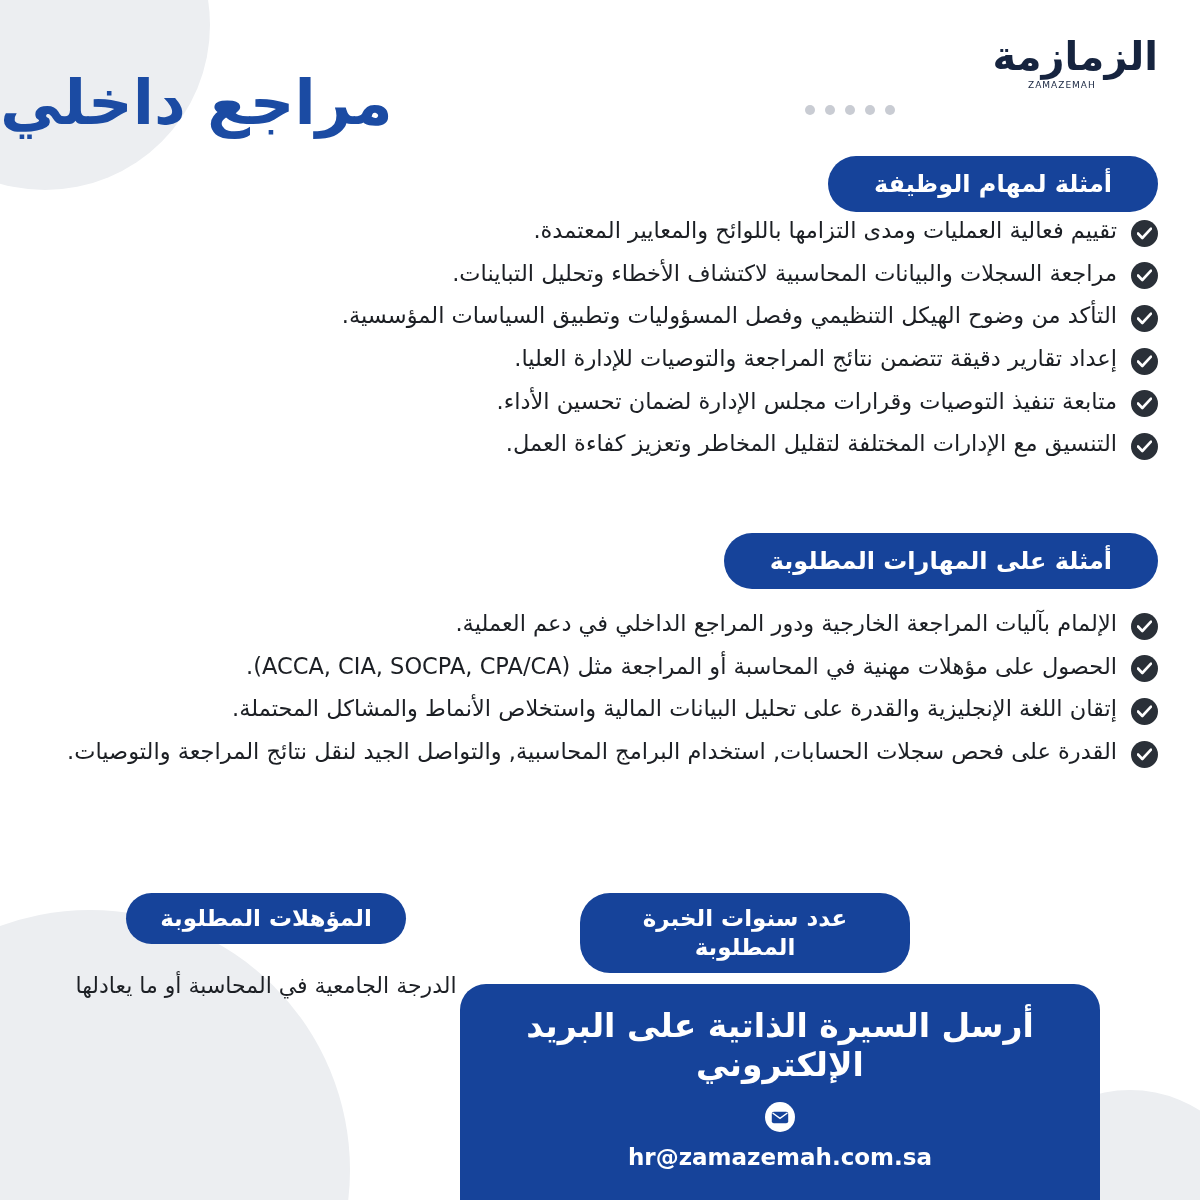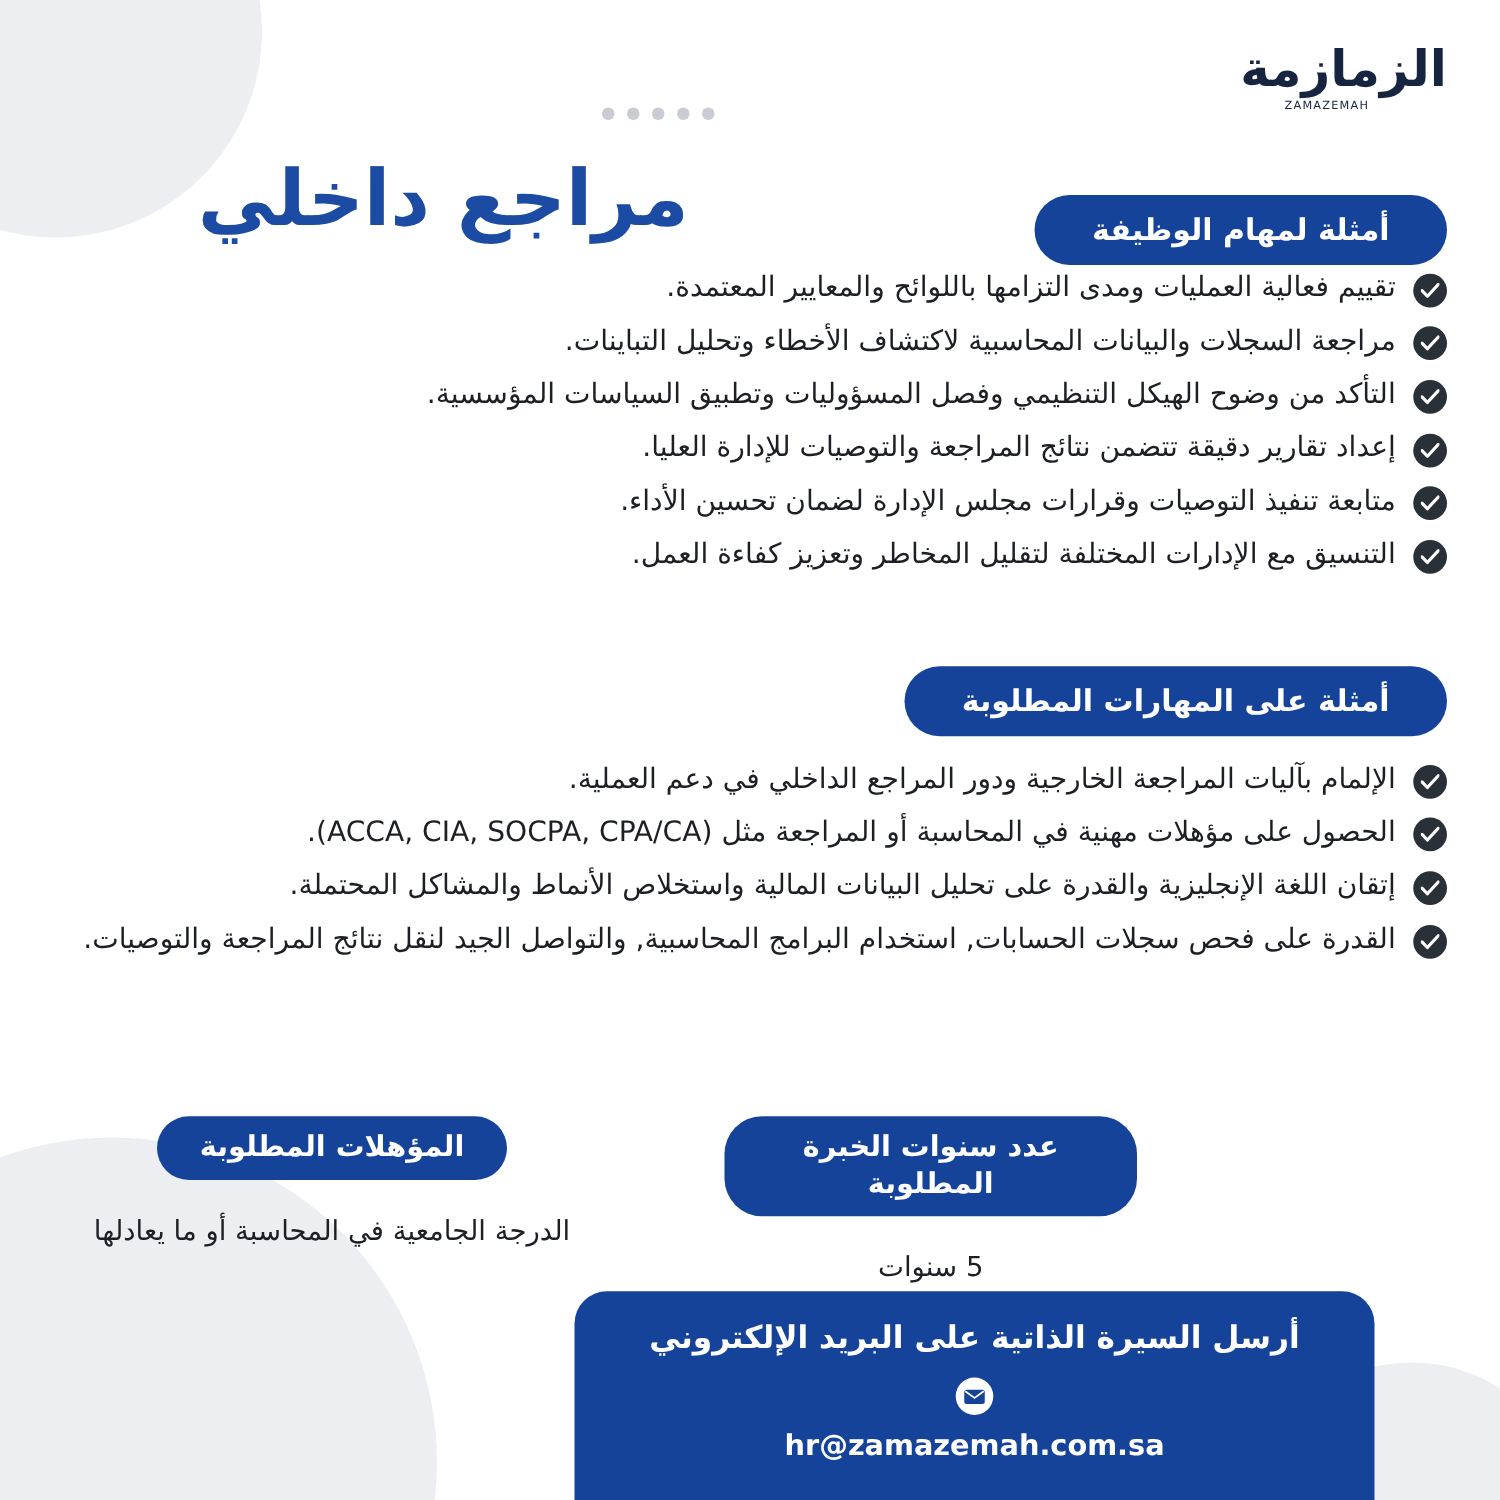--- a/index.html
+++ b/index.html
@@ -81,21 +81,21 @@
     margin-top: 4px;
   }
 
   
   .title-row {
     position: absolute;
     top: 72px;
     right: 110px;
     left: 0;
     display: flex;
-    flex-direction: column;
+    flex-direction: row;
     align-items: center;
     justify-content: flex-end;
     gap: 32px;
   }
   .job-title {
     font-size: 62px;
     font-weight: bold;
     color: #1b4ba3;
     line-height: 1;
     white-space: nowrap;
@@ -137,21 +137,21 @@
 
   
   .list {
     position: absolute;
     right: 42px;
     left: 52px;
   }
   .li {
     display: flex;
     flex-direction: row;
-    align-items: center;
+    align-items: flex-end;
     justify-content: flex-start;
     margin-bottom: 10px;
   }
   .check {
     flex: 0 0 auto;
     width: 27px;
     height: 27px;
     border-radius: 50%;
     background: #2a3038;
     margin-left: 14px;
@@ -189,21 +189,21 @@
     width: 640px;
     background: #16439a;
     border-top-left-radius: 26px;
     border-top-right-radius: 26px;
     padding: 22px 30px 30px 30px;
     box-sizing: border-box;
     text-align: center;
   }
   .cv-title {
     color: #ffffff;
-    font-size: 25px;
+    font-size: 33px;
     font-weight: bold;
   }
   .cv-mail {
     margin-top: 18px;
     display: flex;
     flex-direction: column;
     align-items: center;
     justify-content: center;
     gap: 12px;
   }

